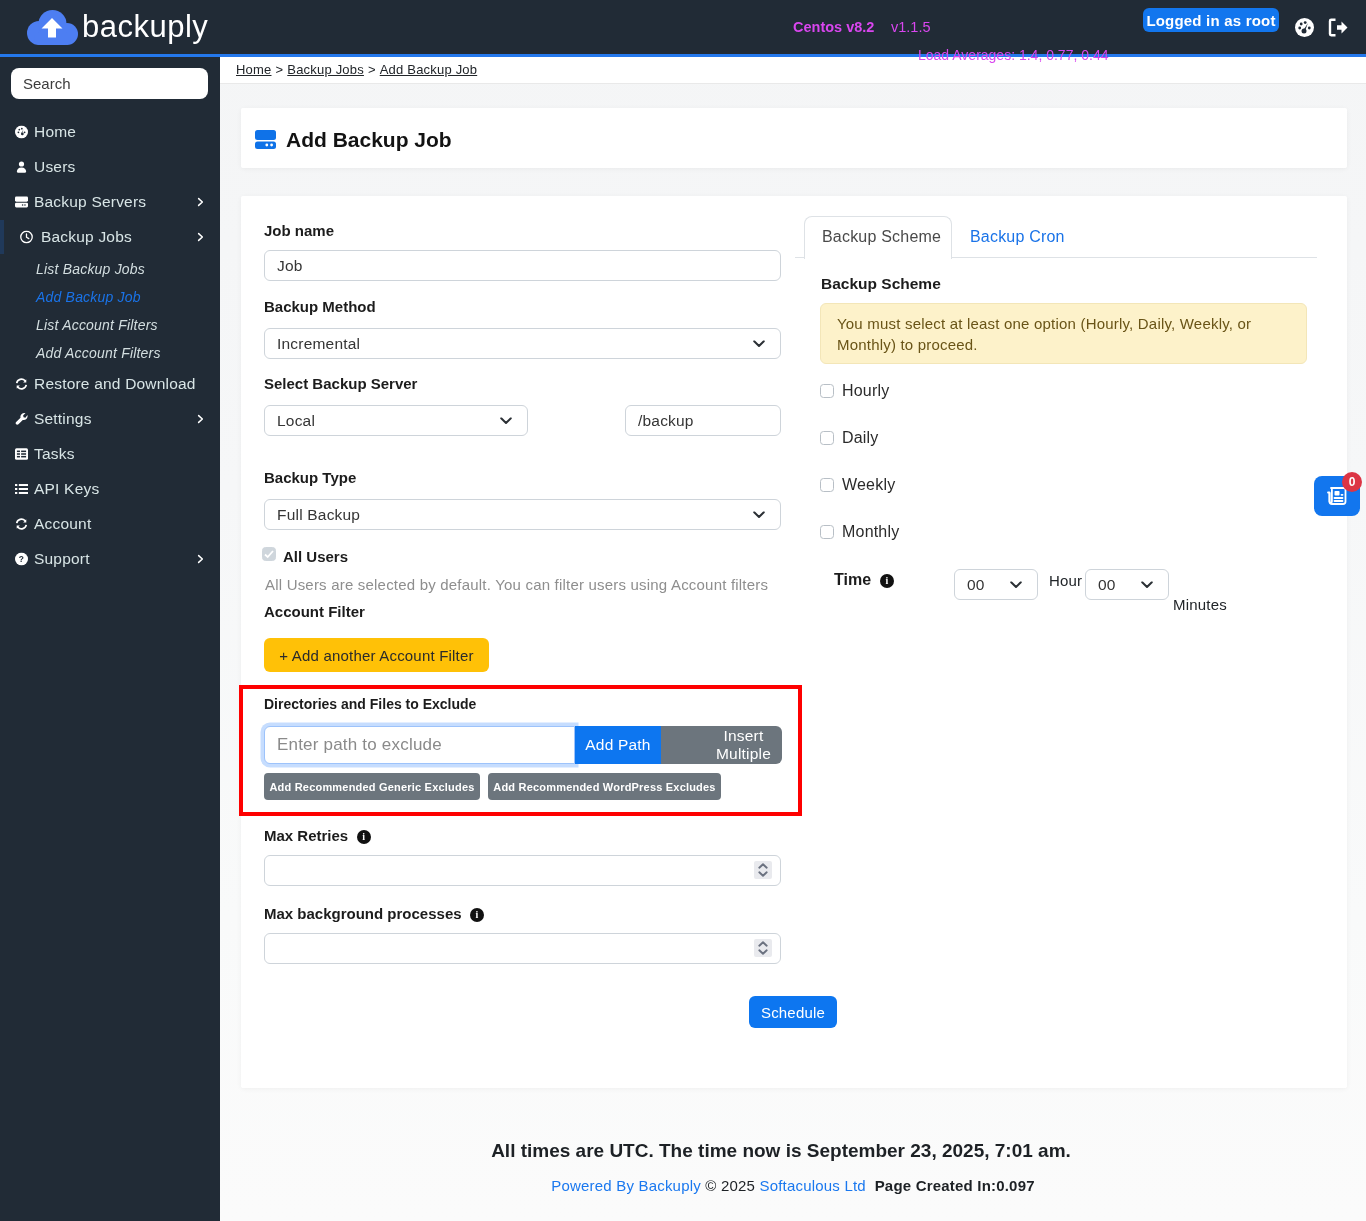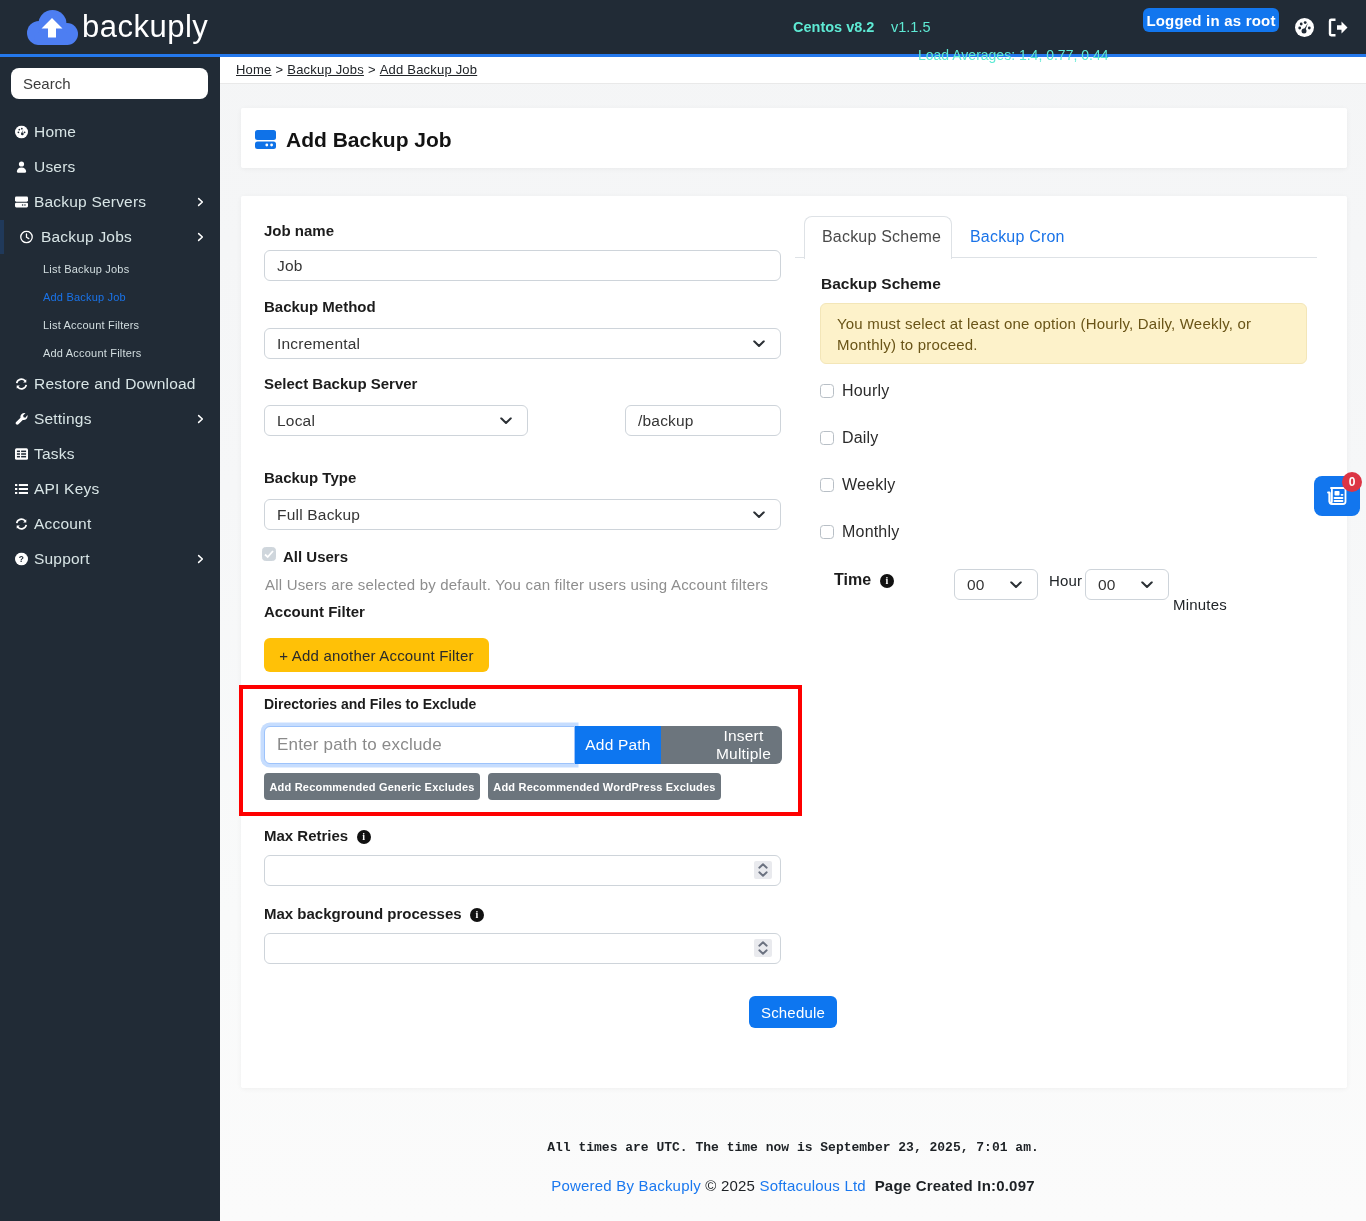--- a/index.html
+++ b/index.html
@@ -1,32 +1,32 @@
 <!DOCTYPE html>
 <html><head>
 <meta charset="utf-8">
 <style>
 * { margin:0; padding:0; box-sizing:border-box; }
 html,body { width:1366px; height:1221px; }
 body { position:relative; transform:translateZ(0); font-family:"Liberation Sans", sans-serif; background:linear-gradient(180deg,#f4f5f6 0%,#f6f7f8 40%,#f9fafa 75%,#fbfbfb 100%); overflow:hidden; }
 .topbar { position:absolute; top:0; left:0; width:1366px; height:57px; background:#212b36; border-bottom:3px solid #2478ec; z-index:5; }
 .logo { position:absolute; left:26px; top:8px; }
 .logotext { position:absolute; left:82px; top:9px; color:#fff; font-size:31px; letter-spacing:0.5px; font-weight:400; }
-.topinfo { position:absolute; top:0; height:64px; line-height:54px; color:#5eead4; font-size:14.5px; }
+.topinfo { position:absolute; top:0; height:64px; line-height:54px; color:#d946ef; font-size:14.5px; }
 .btn-root { position:absolute; left:1143px; top:8px; width:136px; height:24px; background:#1276ee; color:#fff; border:none; border-radius:6px; font-size:15px; font-weight:700; font-family:inherit; letter-spacing:0.2px; }
 .sidebar { position:absolute; top:57px; left:0; width:220px; height:1164px; background:#212b36; z-index:4; }
 .search { position:absolute; left:11px; top:11px; width:197px; height:31px; border-radius:8px; border:none; background:#fff; font-family:inherit; font-size:15px; color:#333; padding:0 12px; }
 .search::placeholder{ color:#3c3c3c; }
 .mi { position:absolute; left:0; width:220px; height:34px; color:#d8e5e6; font-size:15.5px; letter-spacing:0.2px; }
 .mi .ic { position:absolute; left:15px; top:50%; transform:translateY(-50%); width:13px; height:13px; }
 .mi .ic svg { width:100%; height:100%; display:block; }
 .mi .tx { position:absolute; left:34px; top:50%; transform:translateY(-50%); }
 .mi .ch { position:absolute; left:196px; top:50%; transform:translateY(-50%); width:9px; height:11px; }
 .mi .ch svg { width:100%; height:100%; display:block; }
-.smi { position:absolute; left:43px; width:180px; height:28px; color:#d3dee0; font-size:11px; letter-spacing:0.2px; line-height:28px; }
+.smi { position:absolute; left:36px; width:180px; height:28px; color:#d3dee0; font-size:14px; letter-spacing:0.2px; line-height:28px;font-style:italic; }
 .accent { position:absolute; left:0; top:163px; width:4px; height:34px; background:#20395a; }
 .crumbbar { position:absolute; top:57px; left:220px; width:1146px; height:27px; background:#fff; border-bottom:1px solid #e9e9e9; z-index:3; }
 .crumbs { position:absolute; left:16px; top:0; line-height:26px; font-size:13px; color:#212529; letter-spacing:0.2px; }
 .crumbs a { color:#212529; text-decoration:underline; }
 .crumbs .sep { color:#212529; text-decoration:none; padding:0 4px; }
 .card { position:absolute; background:#fff; border-radius:2px; box-shadow:0 1px 5px rgba(0,0,0,0.05); }
 .titlecard { left:241px; top:108px; width:1106px; height:60px; }
 .title { position:absolute; left:286px; top:128px; font-size:21px; font-weight:700; color:#131313; letter-spacing:0; }
 .titleicon { position:absolute; left:255px; top:130px; }
 .maincard { left:241px; top:196px; width:1106px; height:892px; }
@@ -36,21 +36,21 @@
 .sel svg { position:absolute; right:15px; top:50%; transform:translateY(-50%); }
 .helper { position:absolute; font-size:15px; color:#8e8e8e; letter-spacing:0.2px; }
 .cb { position:absolute; width:14px; height:14px; border:1px solid #b8bfc6; border-radius:3.5px; background:#fff; }
 .cb.dis { background:#cfd6dc; border-color:#cfd6dc; }
 .btn { position:absolute; border:none; border-radius:6px; font-family:inherit; letter-spacing:0.2px; text-align:center; }
 .redbox { position:absolute; left:-2px; top:489px; width:563px; height:131px; border:4px solid #fe0000; }
 .spin { position:absolute; width:18px; height:18px; background:#e9eaee; border-radius:2px; }
 .info { display:inline-block; width:14px; height:14px; background:#111; border-radius:50%; color:#fff; font-size:10px; font-weight:700; text-align:center; line-height:14px; vertical-align:1px; font-family:"Liberation Serif",serif; }
 .tabtxt { position:absolute; font-size:16px; letter-spacing:0.2px; }
 .alert { position:absolute; left:579px; top:107px; width:487px; height:61px; background:#fdf2ca; border:1px solid #f3e6b8; border-radius:6px; color:#695417; font-size:15px; letter-spacing:0.2px; line-height:21px; padding:9px 0 0 16px; }
-.footer1 { position:absolute; top:1140px; left:220px; width:1146px; text-align:center; font-size:13px; font-weight:700; color:#1d2125; letter-spacing:0;font-family:Liberation Mono, monospace; }
+.footer1 { position:absolute; top:1140px; left:208px; width:1146px; text-align:center; font-size:19px; font-weight:700; color:#1d2125; letter-spacing:0; }
 .footer2 { position:absolute; top:1177px; left:220px; width:1146px; text-align:center; font-size:15px; color:#1d2125; letter-spacing:0.2px; }
 .footer2 a { color:#1a78ef; text-decoration:none; }
 .fab { position:absolute; left:1314px; top:476px; width:46px; height:40px; background:#1276ee; border-radius:8px; z-index:6; }
 .badge { position:absolute; left:1342px; top:472px; width:20px; height:20px; background:#dc3545; border-radius:50%; color:#fff; font-size:12px; font-weight:700; text-align:center; line-height:20px; z-index:7; }
 </style>
 </head>
 <body>
 
 <div class="topbar">
   <svg class="logo" width="52" height="37" viewBox="0 0 52 37">

